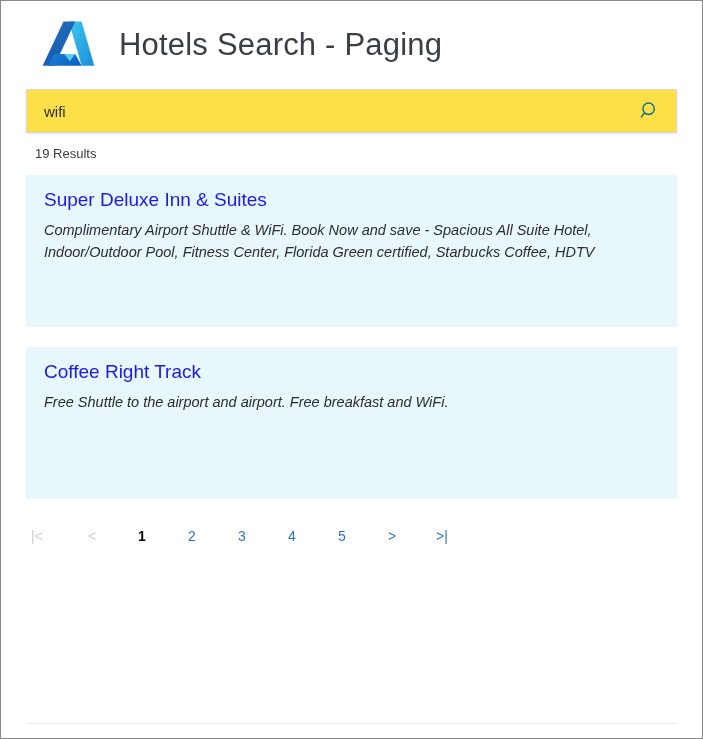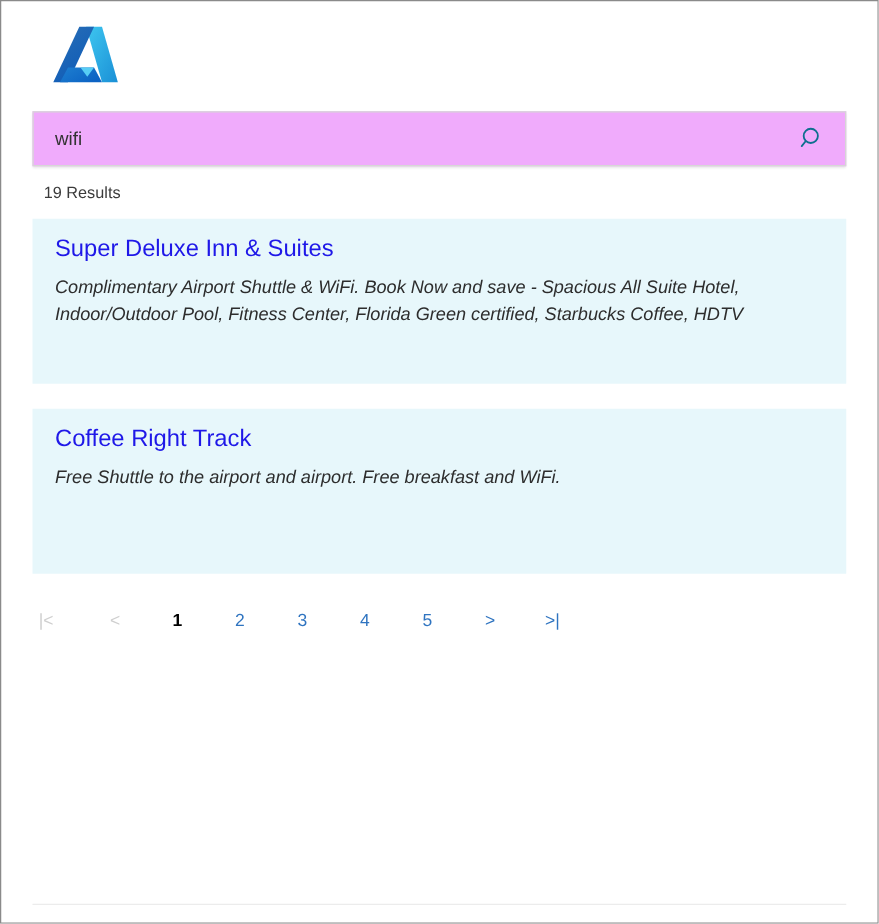--- a/index.html
+++ b/index.html
@@ -49,21 +49,21 @@
     color: #3a3f47;
     letter-spacing: 0.2px;
     white-space: nowrap;
   }
 
   
   .search-wrap {
     position: relative;
     margin: 0 3px;
     height: 44px;
-    background: #f0abfc;
+    background: #fde047;
     border: 1px solid #d6d6d6;
     box-shadow: 0 1px 2px rgba(0,0,0,0.10);
     display: flex;
     align-items: center;
     box-sizing: border-box;
   }
   .search-input {
     flex: 1 1 auto;
     border: 0;
     outline: none;
@@ -95,21 +95,21 @@
 
   
   .results {
     margin-top: 14px;
   }
   .card {
     background: #e7f7fb;
     margin: 0 3px 20px 3px;
     padding: 14px 0 14px 18px;
     box-sizing: border-box;
-    height: 132px;
+    height: 152px;
     overflow: hidden;
   }
   .card-title {
     display: block;
     font-size: 19px;
     color: #1f18e8;
     text-decoration: none;
     margin: 0 0 7px 0;
     line-height: 1.2;
     cursor: pointer;
@@ -182,20 +182,21 @@
         </defs>
 
         <path d="M33 6 L47 6 L61 55 L47 55 Z" fill="url(#azGradLight)"></path>
 
         <path d="M27 6 L40 6 L17 55 L4 55 Z" fill="url(#azGradDark)"></path>
 
         <path d="M17 42 L40 42 L47 55 L10 55 Z" fill="url(#azGradMid)"></path>
 
         <path d="M28 42 L40 42 L34 50 Z" fill="#57cdf5"></path>
       </svg>
+      <div class="app-title">Hotels Search - Paging</div>
     </div>
 
     <div class="search-wrap">
       <input class="search-input" type="text" value="wifi" placeholder="Search" style="">
       <button class="search-btn">
         <svg width="22" height="22" viewBox="0 0 24 24">
           <circle cx="10.5" cy="9.5" r="6.2" fill="none" stroke="#0f6f8f" stroke-width="1.6"></circle>
           <line x1="6.0" y1="14.2" x2="2.6" y2="18.4" stroke="#0f6f8f" stroke-width="1.6" stroke-linecap="round"></line>
         </svg>
       </button>

